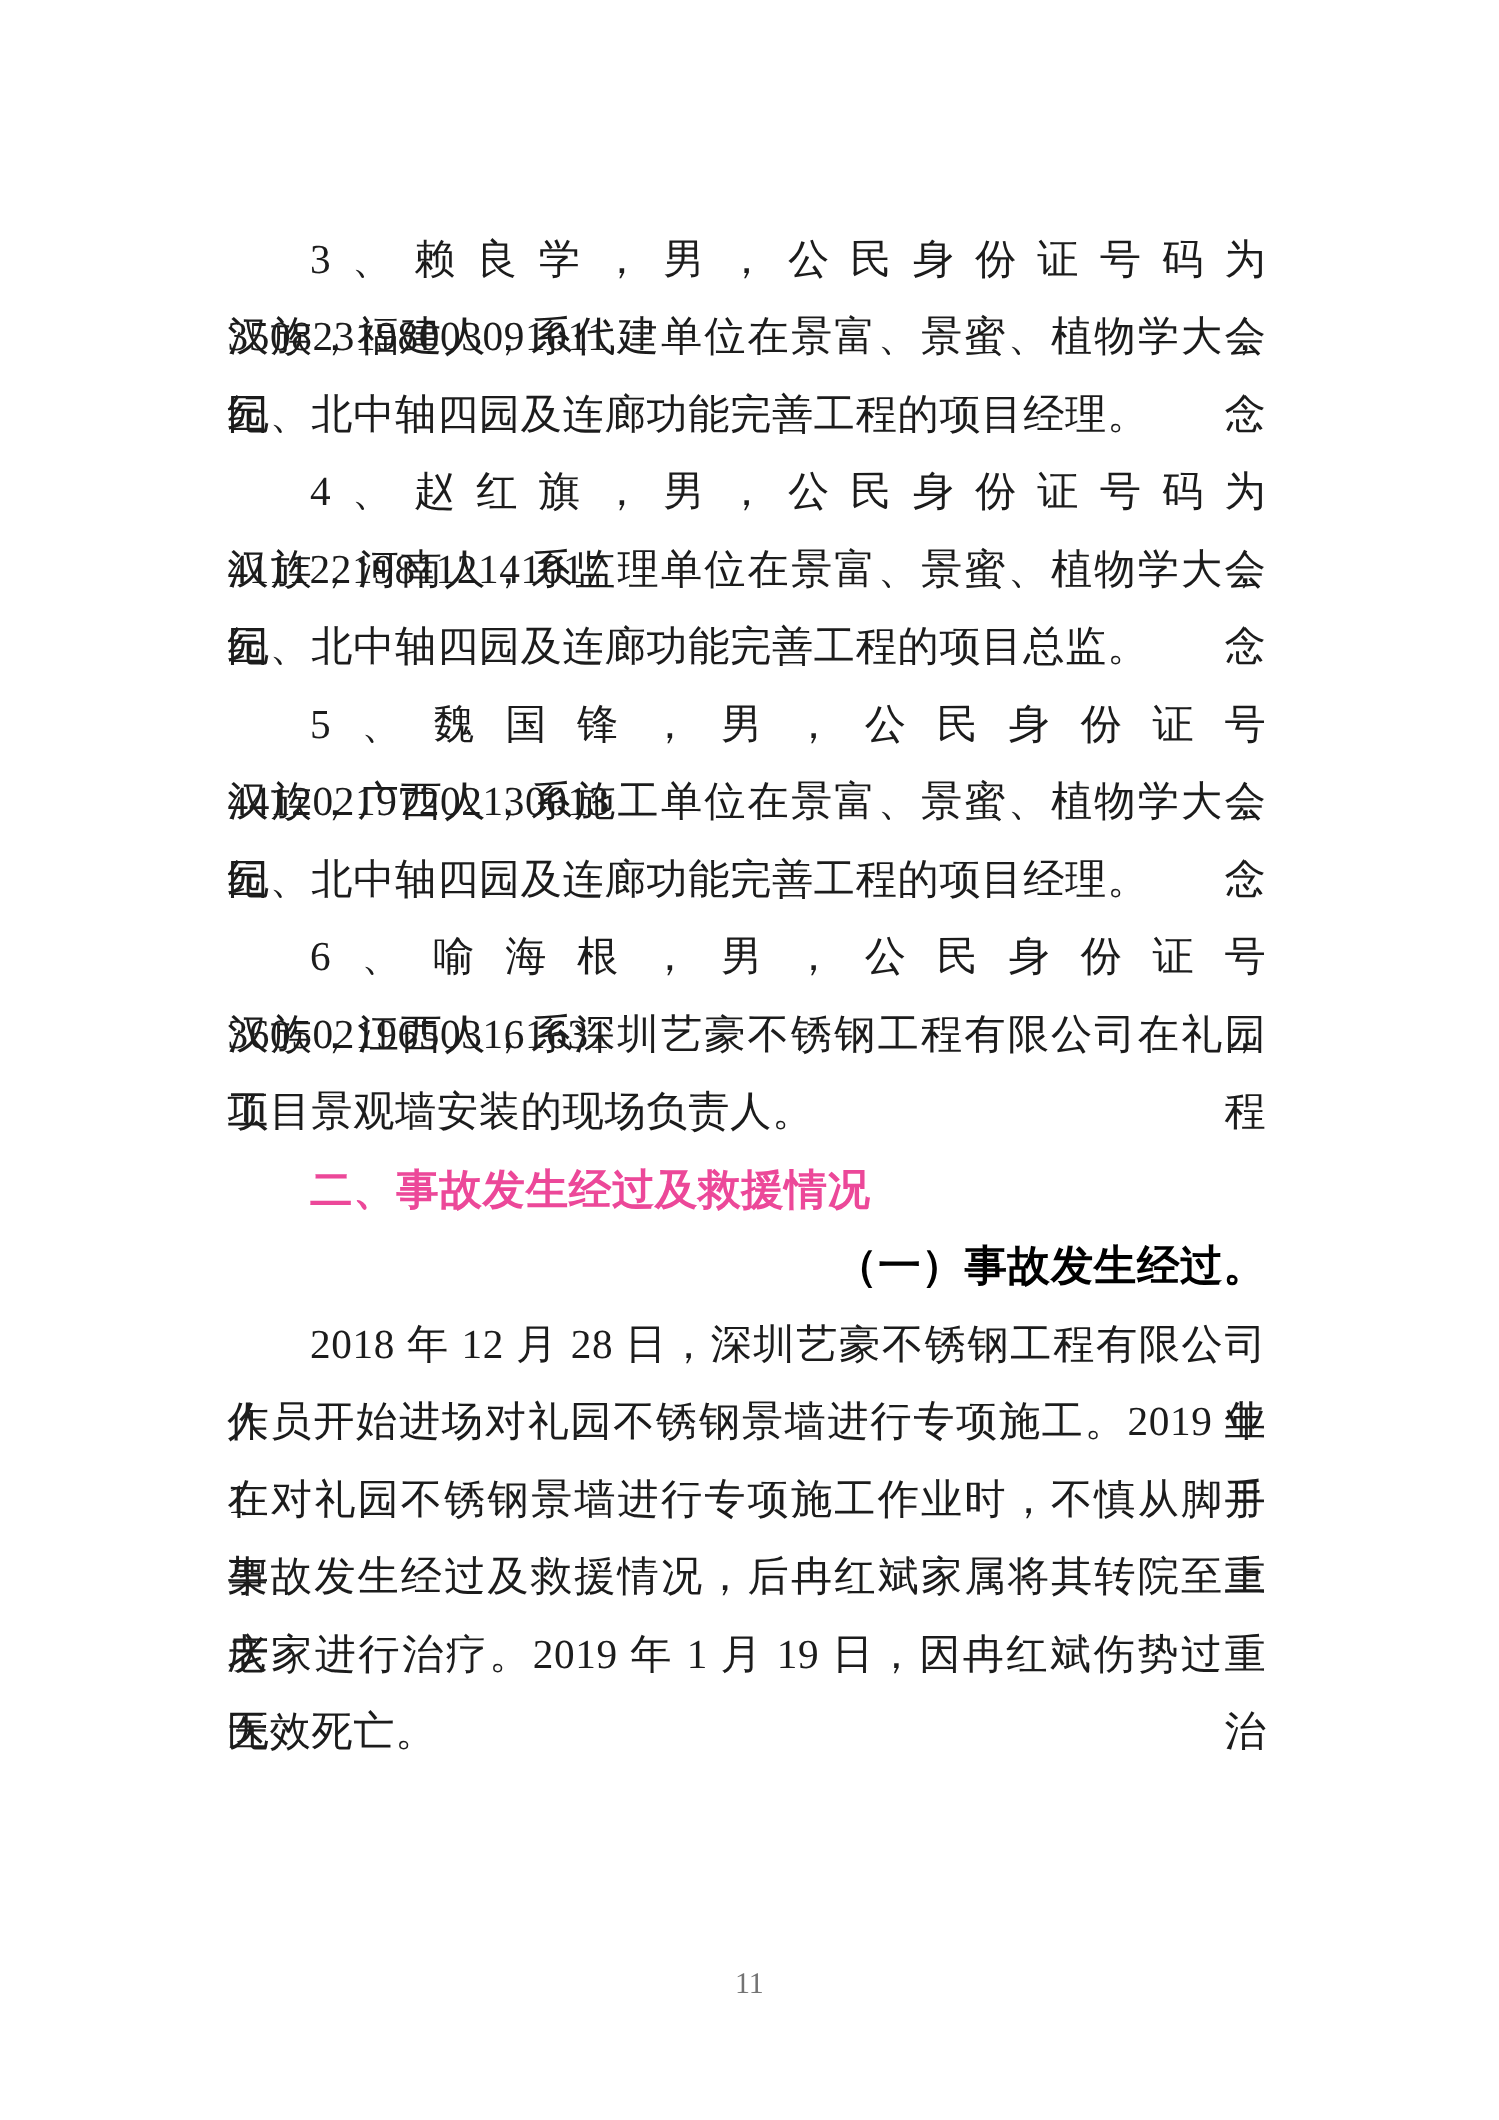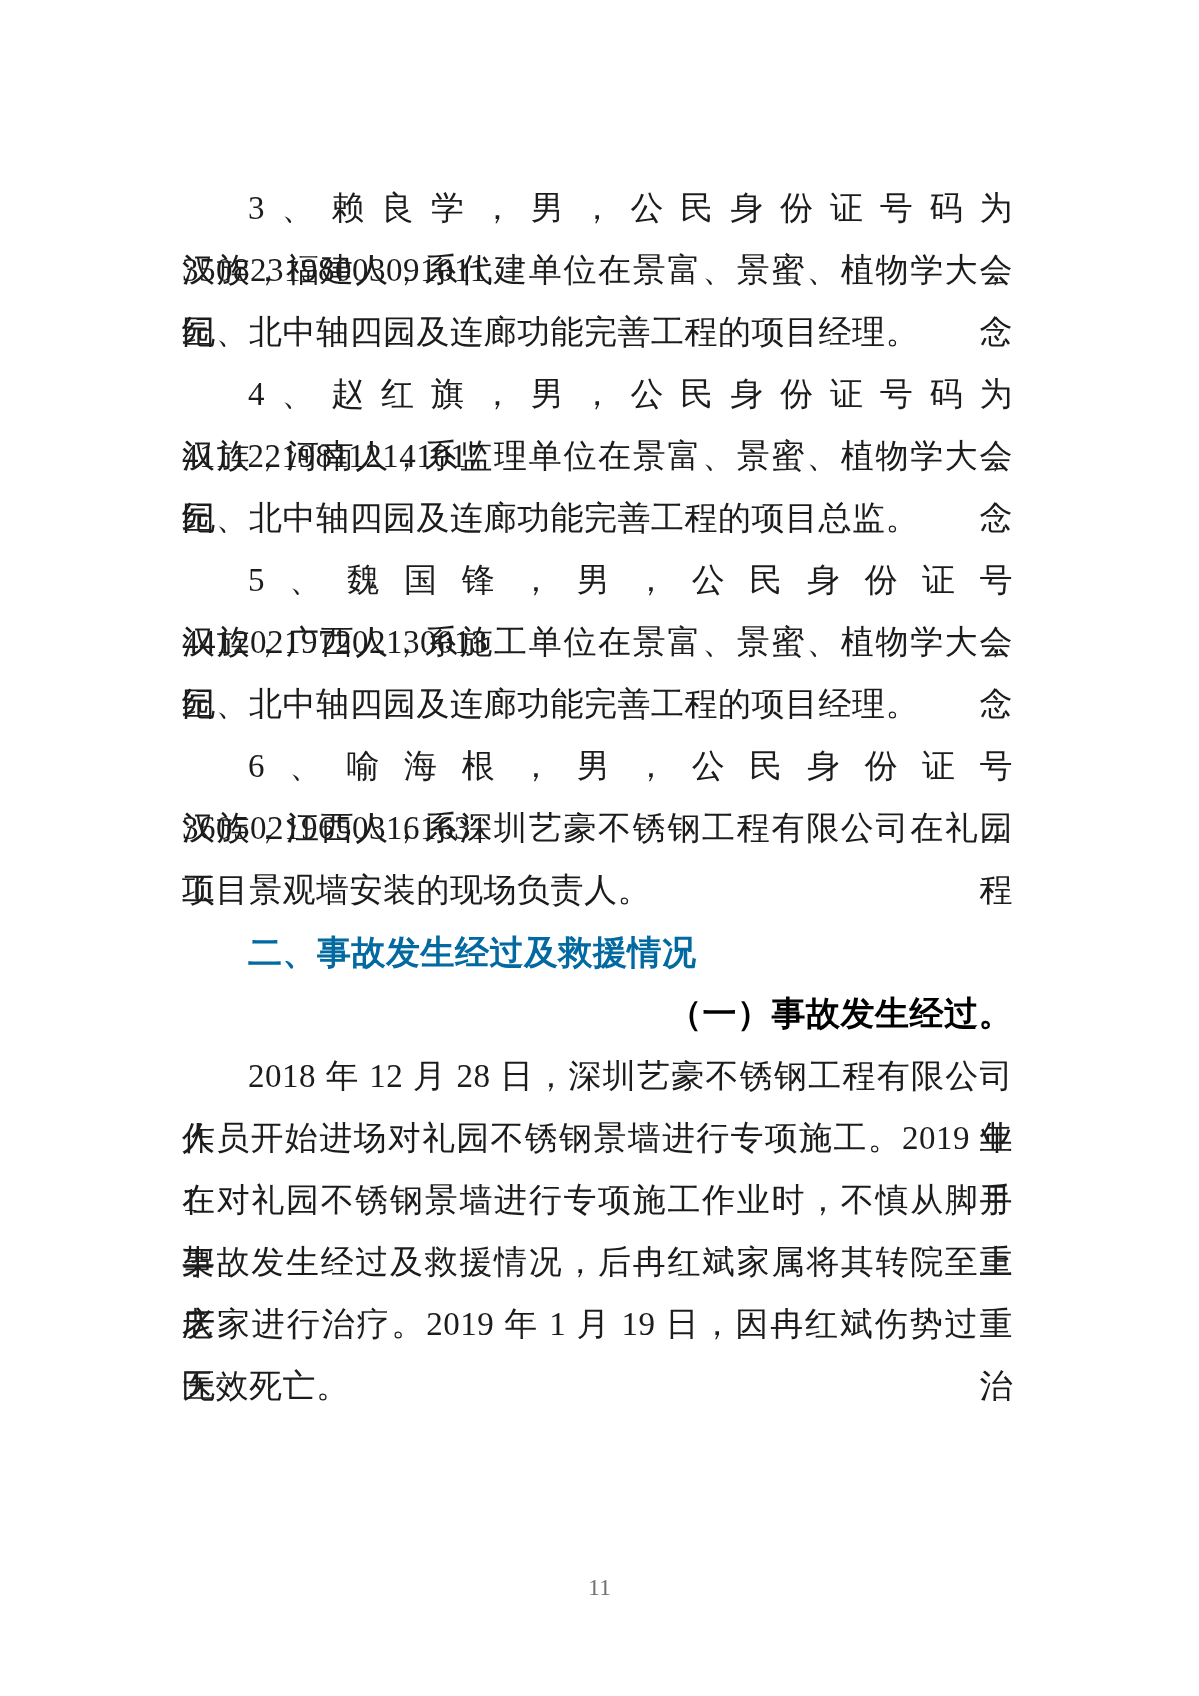--- a/index.html
+++ b/index.html
@@ -35,21 +35,21 @@
     text-align-last: justify;
     text-justify: inter-character;
   }
   .line.indent {
     text-indent: 66px;
   }
   .line.h1 {
     font-family: "Liberation Sans", "DejaVu Sans", sans-serif;
     font-weight: 700;
     font-size: 34px;
-    color: #0369a1;
+    color: #ec4899;
   }
   .line.h2 {
     font-weight: 700;
     font-size: 34px;
     color: #000000;
     text-align: right;
   }
   .pagenum {
     position: absolute;
     top: 1542px;

